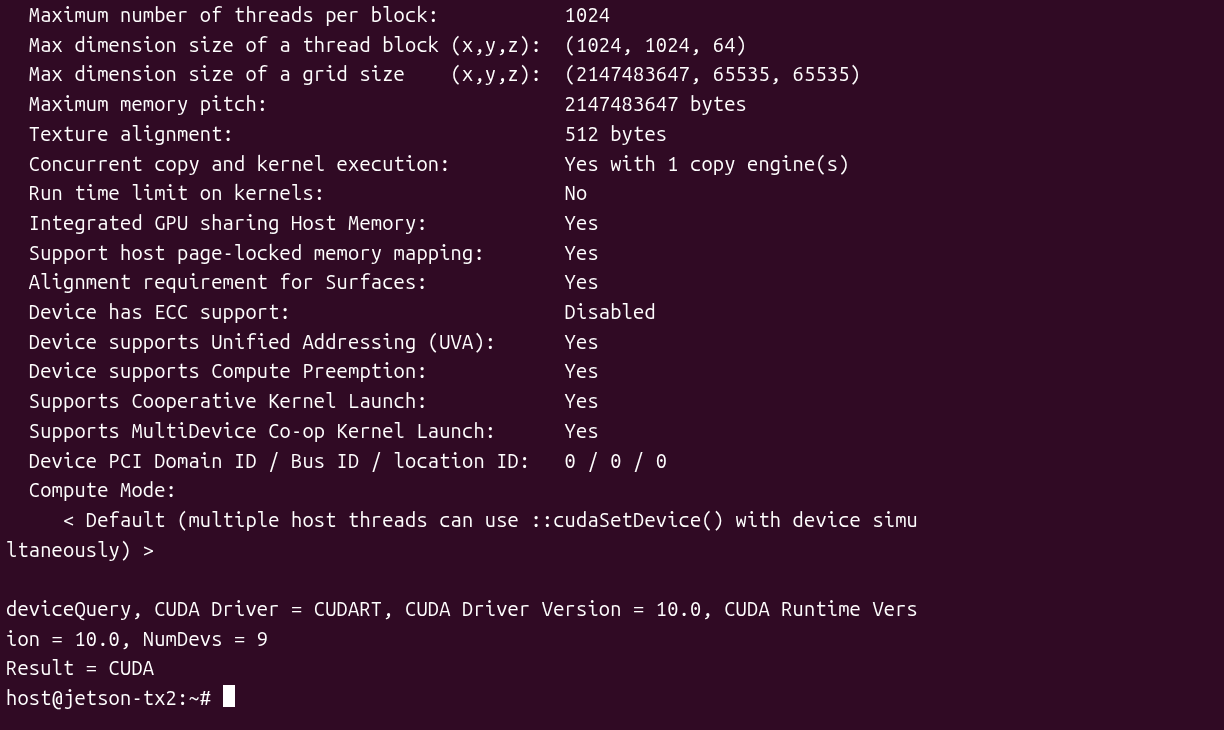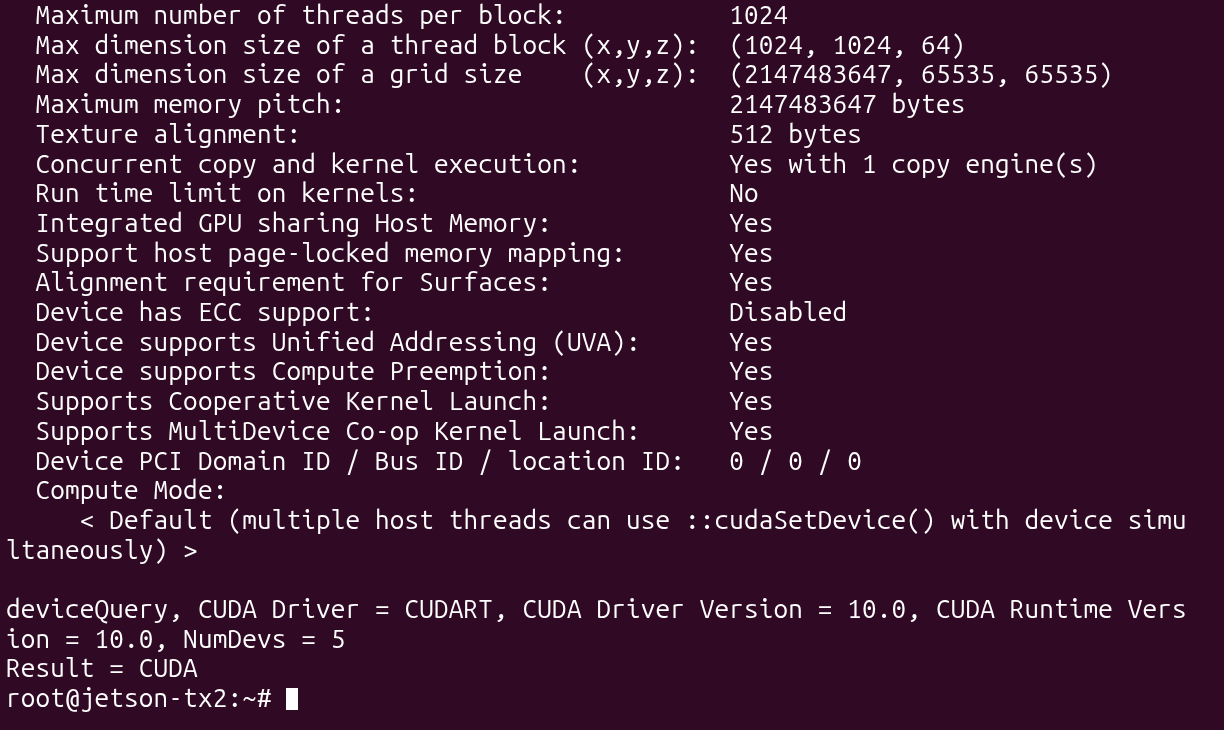--- a/index.html
+++ b/index.html
@@ -5,21 +5,21 @@
   html, body {
     margin: 0;
     padding: 0;
     width: 1224px;
     height: 730px;
     background: #300a24;
     overflow: hidden;
   }
   .terminal {
     font-family: "Ubuntu Mono", "DejaVu Sans Mono", "Liberation Mono", Consolas, monospace;
-    font-size: 26px;
+    font-size: 20px;
     line-height: 29.7px;
     color: #ffffff;
     white-space: pre;
     padding: 0px 6px;
     letter-spacing: 0.2px;
   }
   .prompt-user {
     color: #ffffff;
   }
   .cursor {
@@ -48,15 +48,15 @@
   Device supports Unified Addressing (UVA):      Yes
   Device supports Compute Preemption:            Yes
   Supports Cooperative Kernel Launch:            Yes
   Supports MultiDevice Co-op Kernel Launch:      Yes
   Device PCI Domain ID / Bus ID / location ID:   0 / 0 / 0
   Compute Mode:                                  </span><span>
      &lt; Default (multiple host threads can use ::cudaSetDevice() with device simu
 ltaneously) &gt;</span>
 <span></span>
 <span>deviceQuery, CUDA Driver = CUDART, CUDA Driver Version = 10.0, CUDA Runtime Vers
-ion = 10.0, NumDevs = 5</span>
+ion = 10.0, NumDevs = 9</span>
 <span>Result = CUDA</span>
-<span class="prompt-user">root@jetson-tx2:~#</span> <span class="cursor"></span></div>
+<span class="prompt-user">host@jetson-tx2:~#</span> <span class="cursor"></span></div>
 
 </body></html>

